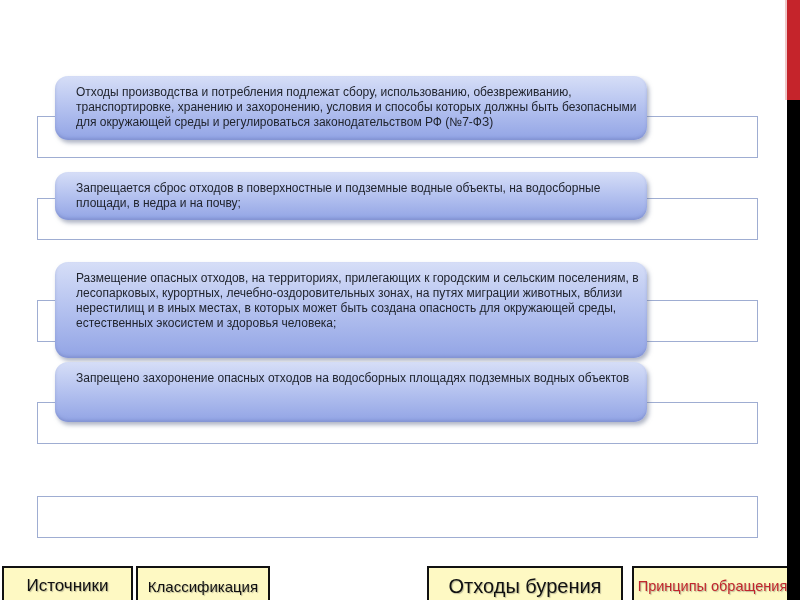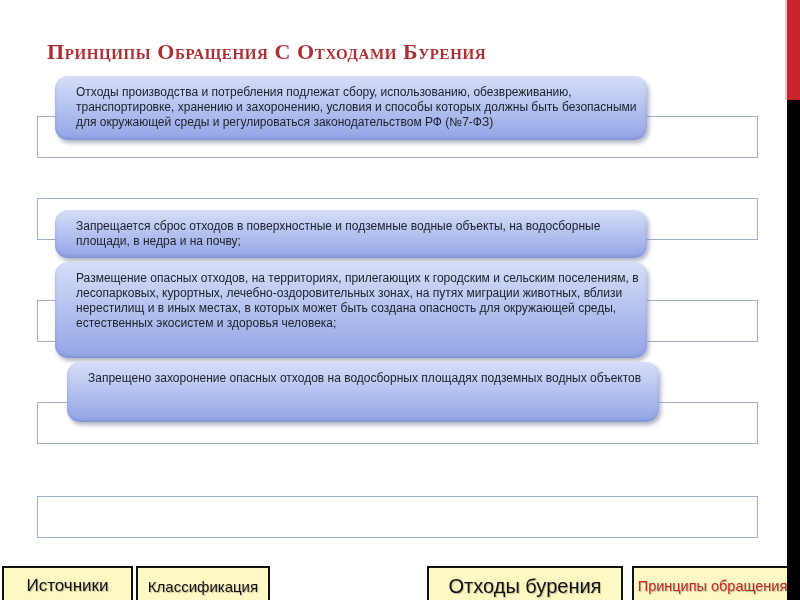--- a/index.html
+++ b/index.html
@@ -24,23 +24,23 @@
   .pbox{
     position:absolute;left:55px;width:592px;box-sizing:border-box;
     border-radius:13px;
     background:linear-gradient(180deg,#d6def7 0%,#b7c4f0 45%,#92a4e5 100%);
     box-shadow:2px 3px 4px rgba(110,120,150,0.55), inset 0 -2px 3px rgba(100,115,175,0.35);
     padding:9px 0 8px 21px;
     color:#20242e;font-size:12px;line-height:15px;
   }
   .r1-rect{top:116px;} .r2-rect{top:198px;} .r3-rect{top:300px;} .r4-rect{top:402px;} .r5-rect{top:496px;}
   .r1-box{top:76px;height:64px;}
-  .r2-box{top:172px;height:48px;margin-top:38px;}
+  .r2-box{top:172px;height:48px;}
   .r3-box{top:262px;height:96px;}
-  .r4-box{top:362px;height:60px;margin-left:12px;}
+  .r4-box{top:362px;height:60px;}
   .r5-box{top:456px;height:62px;}
   
   .bar-red{
     position:absolute;right:0;top:0;width:15px;height:100px;
     background:#c5242b;border-left:2px solid #f0c6c7;box-sizing:border-box;z-index:30;
   }
   .bar-black{
     position:absolute;right:0;top:100px;width:13px;height:500px;
     background:#000000;z-index:30;
   }
@@ -57,21 +57,20 @@
   .tab2{left:136px;width:134px;font-size:15px;}
   .tab3{left:272px;width:158px;font-size:15px;}
   .tab4{left:427px;width:196px;font-size:20px;}
   .tab5{left:632px;width:161px;font-size:14.5px;color:#c1272d;}
 </style>
 </head>
 <body>
 
 <div class="slide">
 
-  <h1 class="title">Принципы Обращения С Отходами Бурения</h1>
 
   <div class="row-rect r1-rect"></div>
   <div class="pbox r1-box">
     <span>Отходы производства и потребления подлежат сбору, использованию, обезвреживанию, транспортировке, хранению и захоронению, условия и способы которых должны быть безопасными для окружающей среды и регулироваться законодательством РФ (№7-ФЗ)</span>
   </div>
 
   <div class="row-rect r2-rect"></div>
   <div class="pbox r2-box">
     <span>Запрещается сброс отходов в поверхностные и подземные водные объекты, на водосборные площади, в недра и на почву;</span>
   </div>

